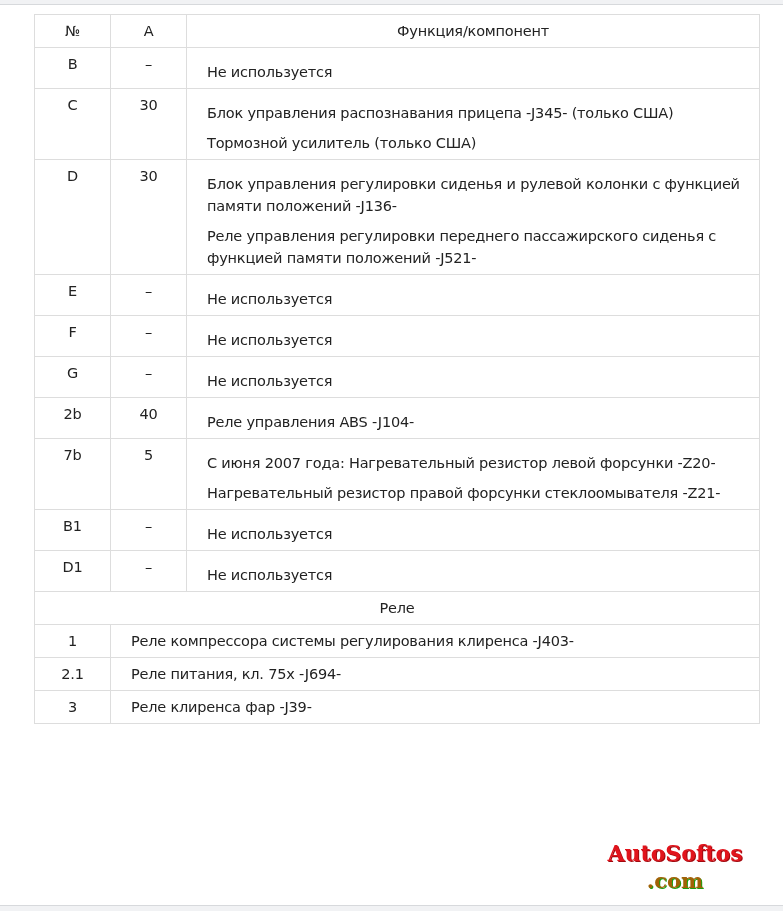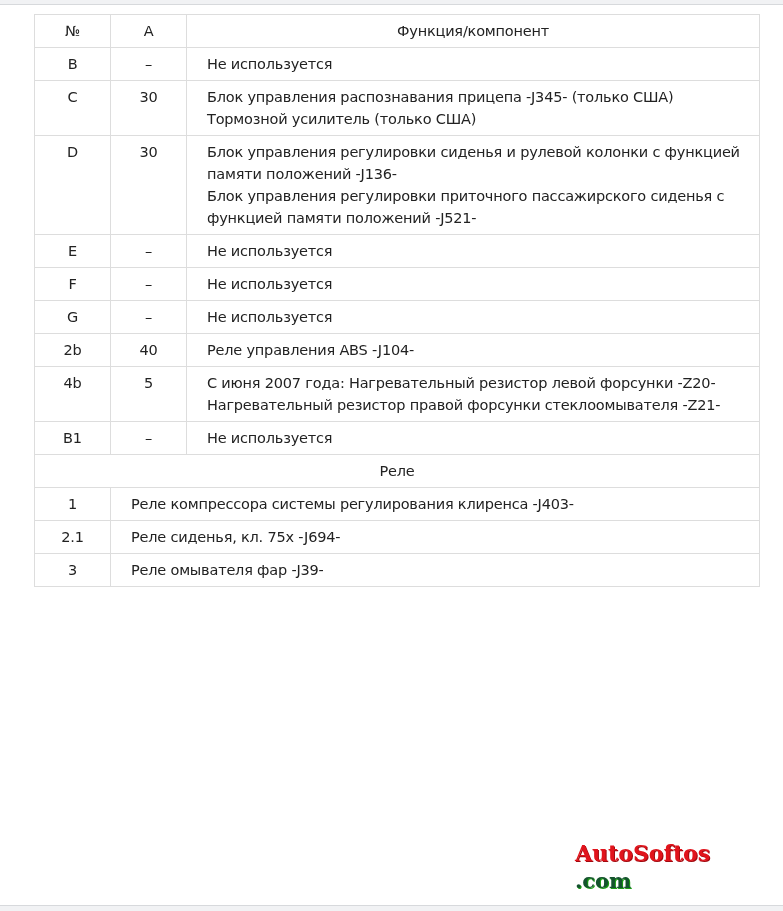--- a/index.html
+++ b/index.html
@@ -18,24 +18,24 @@
   }
   table.fuse td, table.fuse th {
     border: 1px solid #dddddd; padding: 5px 0 5px 0; vertical-align: top; font-weight: normal;
   }
   col.c1 { width: 76px; }
   col.c2 { width: 76px; }
   col.c3 { width: 573px; }
   .ctr { text-align: center; }
   .desc { padding-left: 20px !important; padding-right: 10px !important; }
   .rdesc { padding-left: 20px !important; margin-top: 44px; }
-  .line { display: block; }
-  .watermark { position: absolute; left: 575px; top: 840px; width: 200px; pointer-events: none; }
+  .line { display: block; margin-top: 8px; }
+  .watermark { position: absolute; left: 575px; top: 840px; width: 200px; text-align: center; pointer-events: none; }
   .wm1 { font-family: "DejaVu Serif", serif; font-weight: bold; font-size: 22px; color: #e1141c; letter-spacing: 0px; line-height: 26px; text-shadow: 1px 1px 0 #a00a10; }
-  .wm2 { font-family: "DejaVu Serif", serif; font-weight: bold; font-size: 21px; color: #14532d; line-height: 26px; margin-top: 2px; text-shadow: 1px 1px 0 #1aa012; }
+  .wm2 { font-family: "DejaVu Serif", serif; font-weight: bold; font-size: 21px; color: #a16207; line-height: 26px; margin-top: 2px; text-shadow: 1px 1px 0 #1aa012; }
 </style>
 </head>
 <body>
 
 <div class="topband"></div>
 
 <table class="fuse">
   <colgroup>
       <col class="c1">
       <col class="c2">
@@ -62,21 +62,21 @@
         <td class="desc">
           <span class="line">Блок управления распознавания прицепа -J345- (только США)</span>
           <span class="line">Тормозной усилитель (только США)</span>
         </td>
       </tr>
       <tr>
         <td class="ctr">D</td>
         <td class="ctr">30</td>
         <td class="desc">
           <span class="line">Блок управления регулировки сиденья и рулевой колонки с функцией памяти положений -J136-</span>
-          <span class="line">Блок управления регулировки приточного пассажирского сиденья с функцией памяти положений -J521-</span>
+          <span class="line">Реле управления регулировки переднего пассажирского сиденья с функцией памяти положений -J521-</span>
         </td>
       </tr>
       <tr>
         <td class="ctr">E</td>
         <td class="ctr">–</td>
         <td class="desc">
           <span class="line">Не используется</span>
         </td>
       </tr>
       <tr>
@@ -94,50 +94,57 @@
         </td>
       </tr>
       <tr>
         <td class="ctr">2b</td>
         <td class="ctr">40</td>
         <td class="desc">
           <span class="line">Реле управления ABS -J104-</span>
         </td>
       </tr>
       <tr>
-        <td class="ctr">4b</td>
+        <td class="ctr">7b</td>
         <td class="ctr">5</td>
         <td class="desc">
           <span class="line">С июня 2007 года: Нагревательный резистор левой форсунки -Z20-</span>
           <span class="line">Нагревательный резистор правой форсунки стеклоомывателя -Z21-</span>
         </td>
       </tr>
       <tr>
         <td class="ctr">B1</td>
+        <td class="ctr">–</td>
+        <td class="desc">
+          <span class="line">Не используется</span>
+        </td>
+      </tr>
+      <tr>
+        <td class="ctr">D1</td>
         <td class="ctr">–</td>
         <td class="desc">
           <span class="line">Не используется</span>
         </td>
       </tr>
     </tbody>
   <tbody id="relay-body">
     <tr>
       <td colspan="3" class="ctr">Реле</td>
     </tr>
   <tr>
         <td class="ctr">1</td>
         <td colspan="2" class="rdesc">Реле компрессора системы регулирования клиренса -J403-</td>
       </tr>
       <tr>
         <td class="ctr">2.1</td>
-        <td colspan="2" class="rdesc">Реле сиденья, кл. 75x -J694-</td>
+        <td colspan="2" class="rdesc">Реле питания, кл. 75x -J694-</td>
       </tr>
       <tr>
         <td class="ctr">3</td>
-        <td colspan="2" class="rdesc">Реле омывателя фар -J39-</td>
+        <td colspan="2" class="rdesc">Реле клиренса фар -J39-</td>
       </tr>
     </tbody>
 </table>
 
 <div class="watermark">
   <div class="wm1">AutoSoftos</div>
   <div class="wm2">.com</div>
 </div>
 
 <div class="bottomband"></div>

